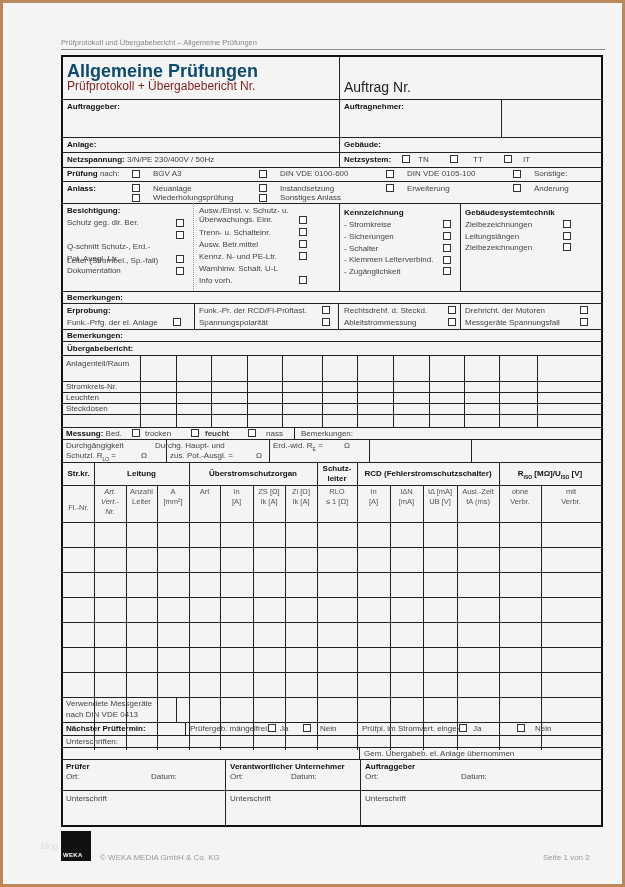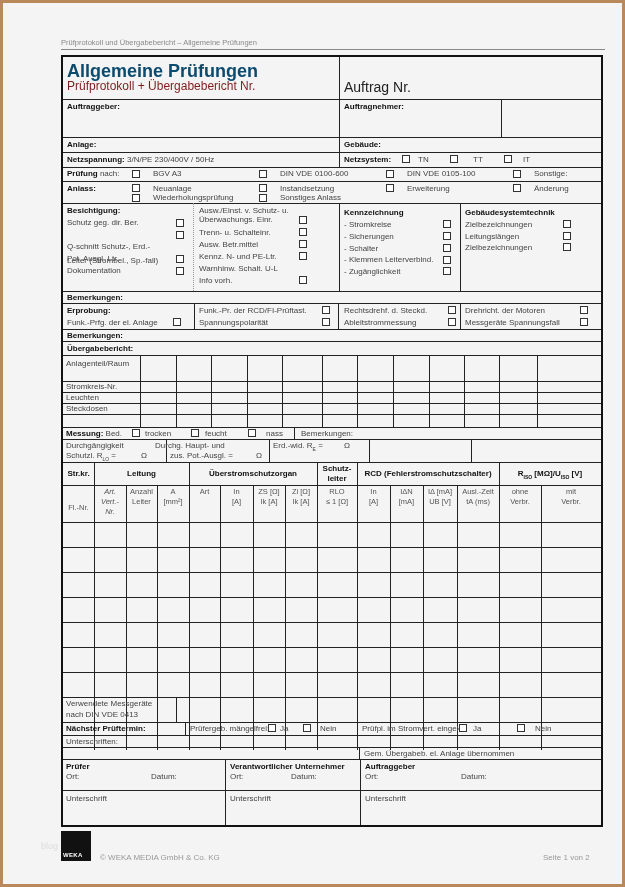--- a/index.html
+++ b/index.html
@@ -199,21 +199,21 @@
   <div class="vl" style="left:366px;top:298px;height:72px;"></div>
   <div class="vl" style="left:401px;top:298px;height:72px;"></div>
   <div class="vl" style="left:436px;top:298px;height:72px;"></div>
   <div class="vl" style="left:474px;top:298px;height:72px;"></div>
   <div class="hl" style="left:0;top:370px;width:538px;"></div>
 
   <div class="t" style="left:3px;top:372px;"><span class="b">Messung:</span> <span>Bed.</span></div>
   <div class="cb" style="left:69px;top:372px;"></div>
   <div class="t" style="left:82px;top:372px;">trocken</div>
   <div class="cb" style="left:128px;top:372px;"></div>
-  <div class="t" style="left:142px;top:372px;">feucht</div>
+  <div class="t" style="left:142px;top:372px;font-weight:bold;">feucht</div>
   <div class="cb" style="left:185px;top:372px;"></div>
   <div class="t" style="left:203px;top:372px;">nass</div>
   <div class="vl" style="left:231px;top:370px;height:12px;"></div>
   <div class="t" style="left:238px;top:372px;">Bemerkungen:</div>
   <div class="hl" style="left:0;top:382px;width:538px;"></div>
 
   <div class="t" style="left:3px;top:384px;">Durchgängigkeit</div>
   <div class="t" style="left:3px;top:394px;"><span>Schutzl. R</span><sub style="font-size:5px">LO</sub><span> =</span></div>
   <div class="t" style="left:78px;top:394px;">Ω</div>
   <div class="vl" style="left:103px;top:382px;height:23px;"></div>

